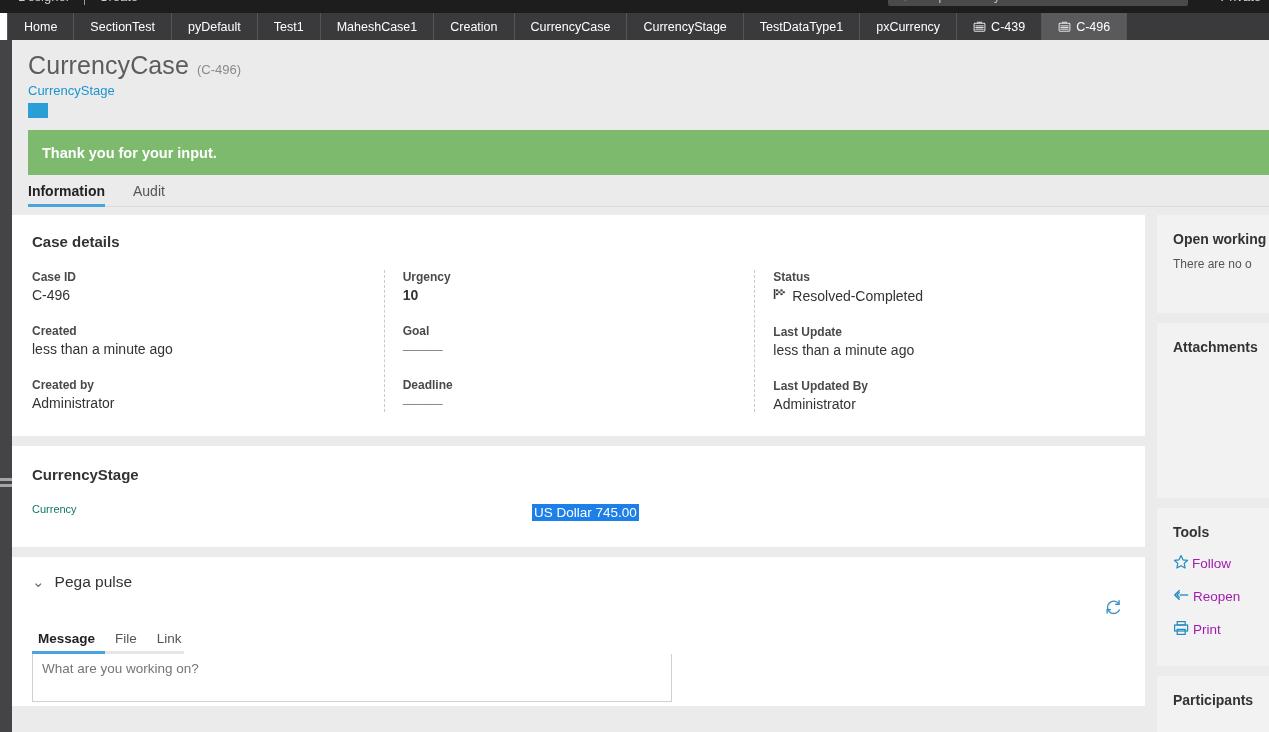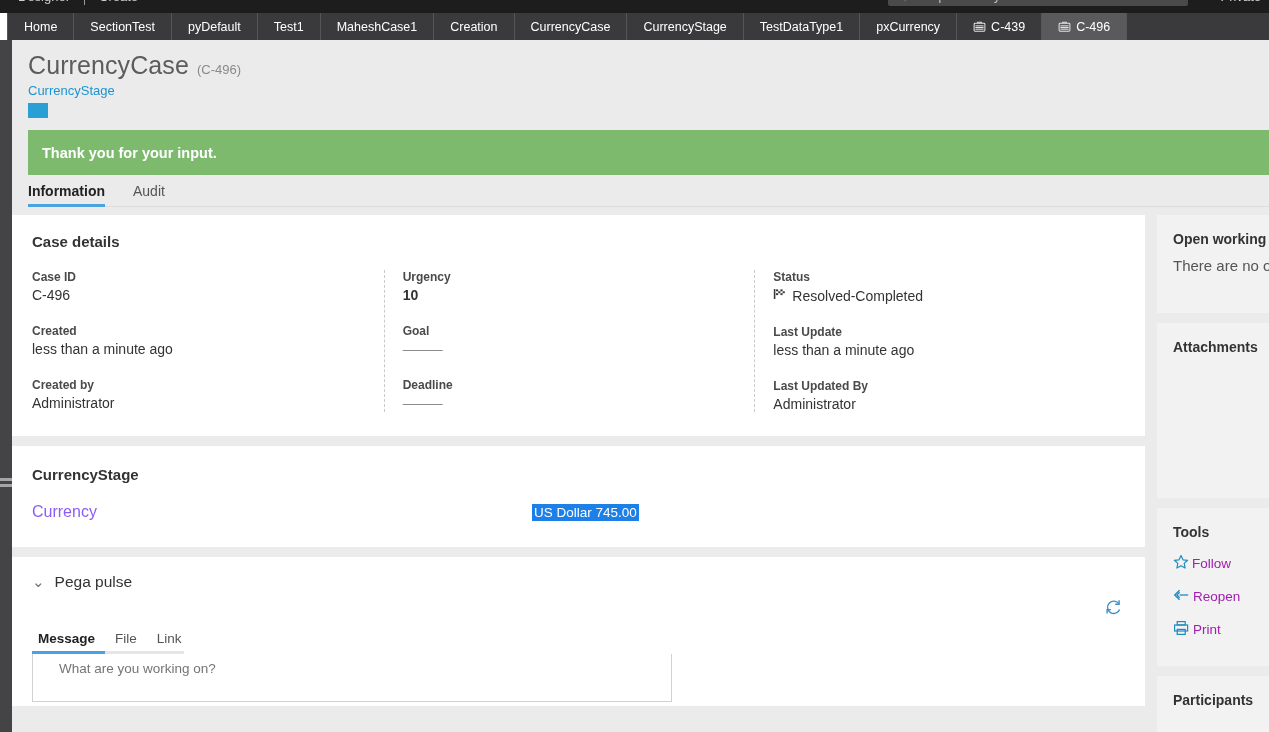--- a/index.html
+++ b/index.html
@@ -128,21 +128,21 @@
   .det-field:last-child { margin-bottom: 0; }
   .det-label { font-size: 12px; font-weight: bold; color: #4a4a4a; margin-bottom: 3px; }
   .det-value { font-size: 14px; color: #333; display: flex; align-items: center; gap: 5px; }
   .det-value.bold { font-weight: bold; }
   .det-dash { color: #8b8b8b; font-size: 14px; letter-spacing: -1px; }
 
   
   #stagecard { padding: 20px 20px 26px 20px; }
   #stagecard h3 { font-size: 15px; font-weight: bold; color: #333; margin-bottom: 20px; }
   .cur-row { display: flex; align-items: flex-start; }
-  .cur-label { font-size: 16px; color: #8b5cf6; width: 500px; }
+  .cur-label { font-size: 11px; color: #0f766e; width: 500px; }
   .cur-value-wrap { flex: 1; }
   .cur-value {
     display: inline-block; font-size: 13.5px; color: #ffffff;
     background: #1d7fe8; padding: 1px 2px; text-align: right;
   }
 
   
   #pulsecard { padding: 16px 20px 0 20px; min-height: 120px; position: relative; }
   .pulse-head { display: flex; align-items: center; gap: 10px; }
   .pulse-head .chev-down { color: #6d6d6d; font-size: 15px; }
@@ -159,28 +159,28 @@
     position: relative;
   }
   .pulse-tabs .ptab:first-child { padding-left: 6px; }
   .pulse-tabs .ptab.active { font-weight: bold; color: #222; }
   .pulse-tabs .ptab.active::after {
     content: ""; position: absolute; left: 0; right: 0; bottom: -3px;
     height: 3px; background: #4aa3df;
   }
   .pulse-input {
     margin-top: 0; width: 640px; height: 48px; border: 1px solid #d0d0d0;
-    border-top: none; padding: 7px 26px; font-size: 13.5px; color: #9b9b9b;
+    border-top: none; padding: 7px 9px; font-size: 13.5px; color: #9b9b9b;
     font-family: "Liberation Sans", sans-serif; resize: none; outline: none;
   }
 
   
   .spanel { background: #f2f2f2; margin-bottom: 10px; padding: 16px 0 16px 16px; }
   .spanel h4 { font-size: 14px; font-weight: bold; color: #333; white-space: nowrap; }
-  .spanel p { font-size: 15px; color: #555; margin-top: 10px; white-space: nowrap; }
+  .spanel p { font-size: 12px; color: #555; margin-top: 10px; white-space: nowrap; }
   #panel-open { height: 98px; }
   #panel-attach { height: 175px; }
   #panel-tools { height: 158px; }
   #panel-parts { height: 60px; }
   .tool-link {
     display: flex; align-items: center; gap: 3px; margin-top: 14px;
     color: #a21caf; font-size: 13.5px; cursor: pointer; white-space: nowrap;
   }
   .tool-link svg { flex: 0 0 auto; }
 </style>

